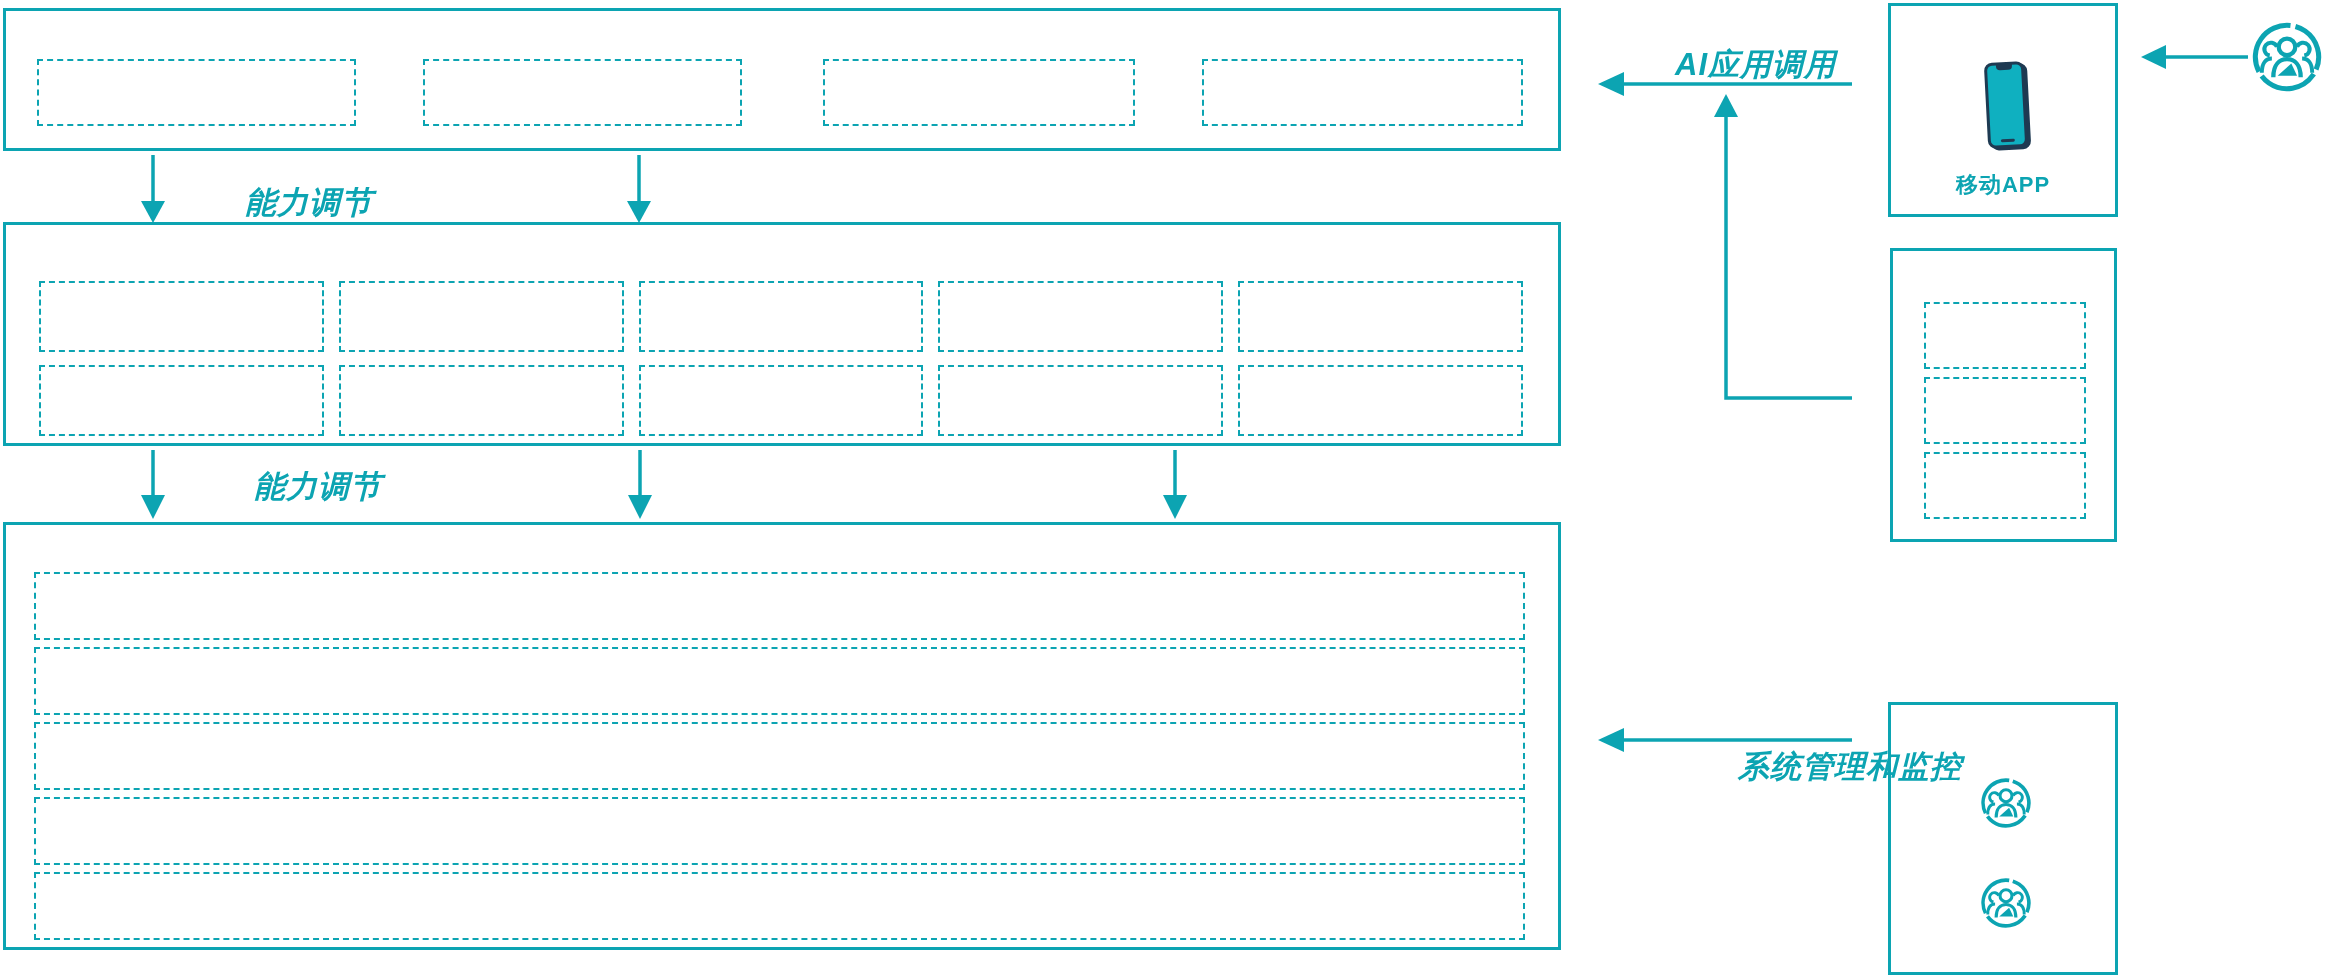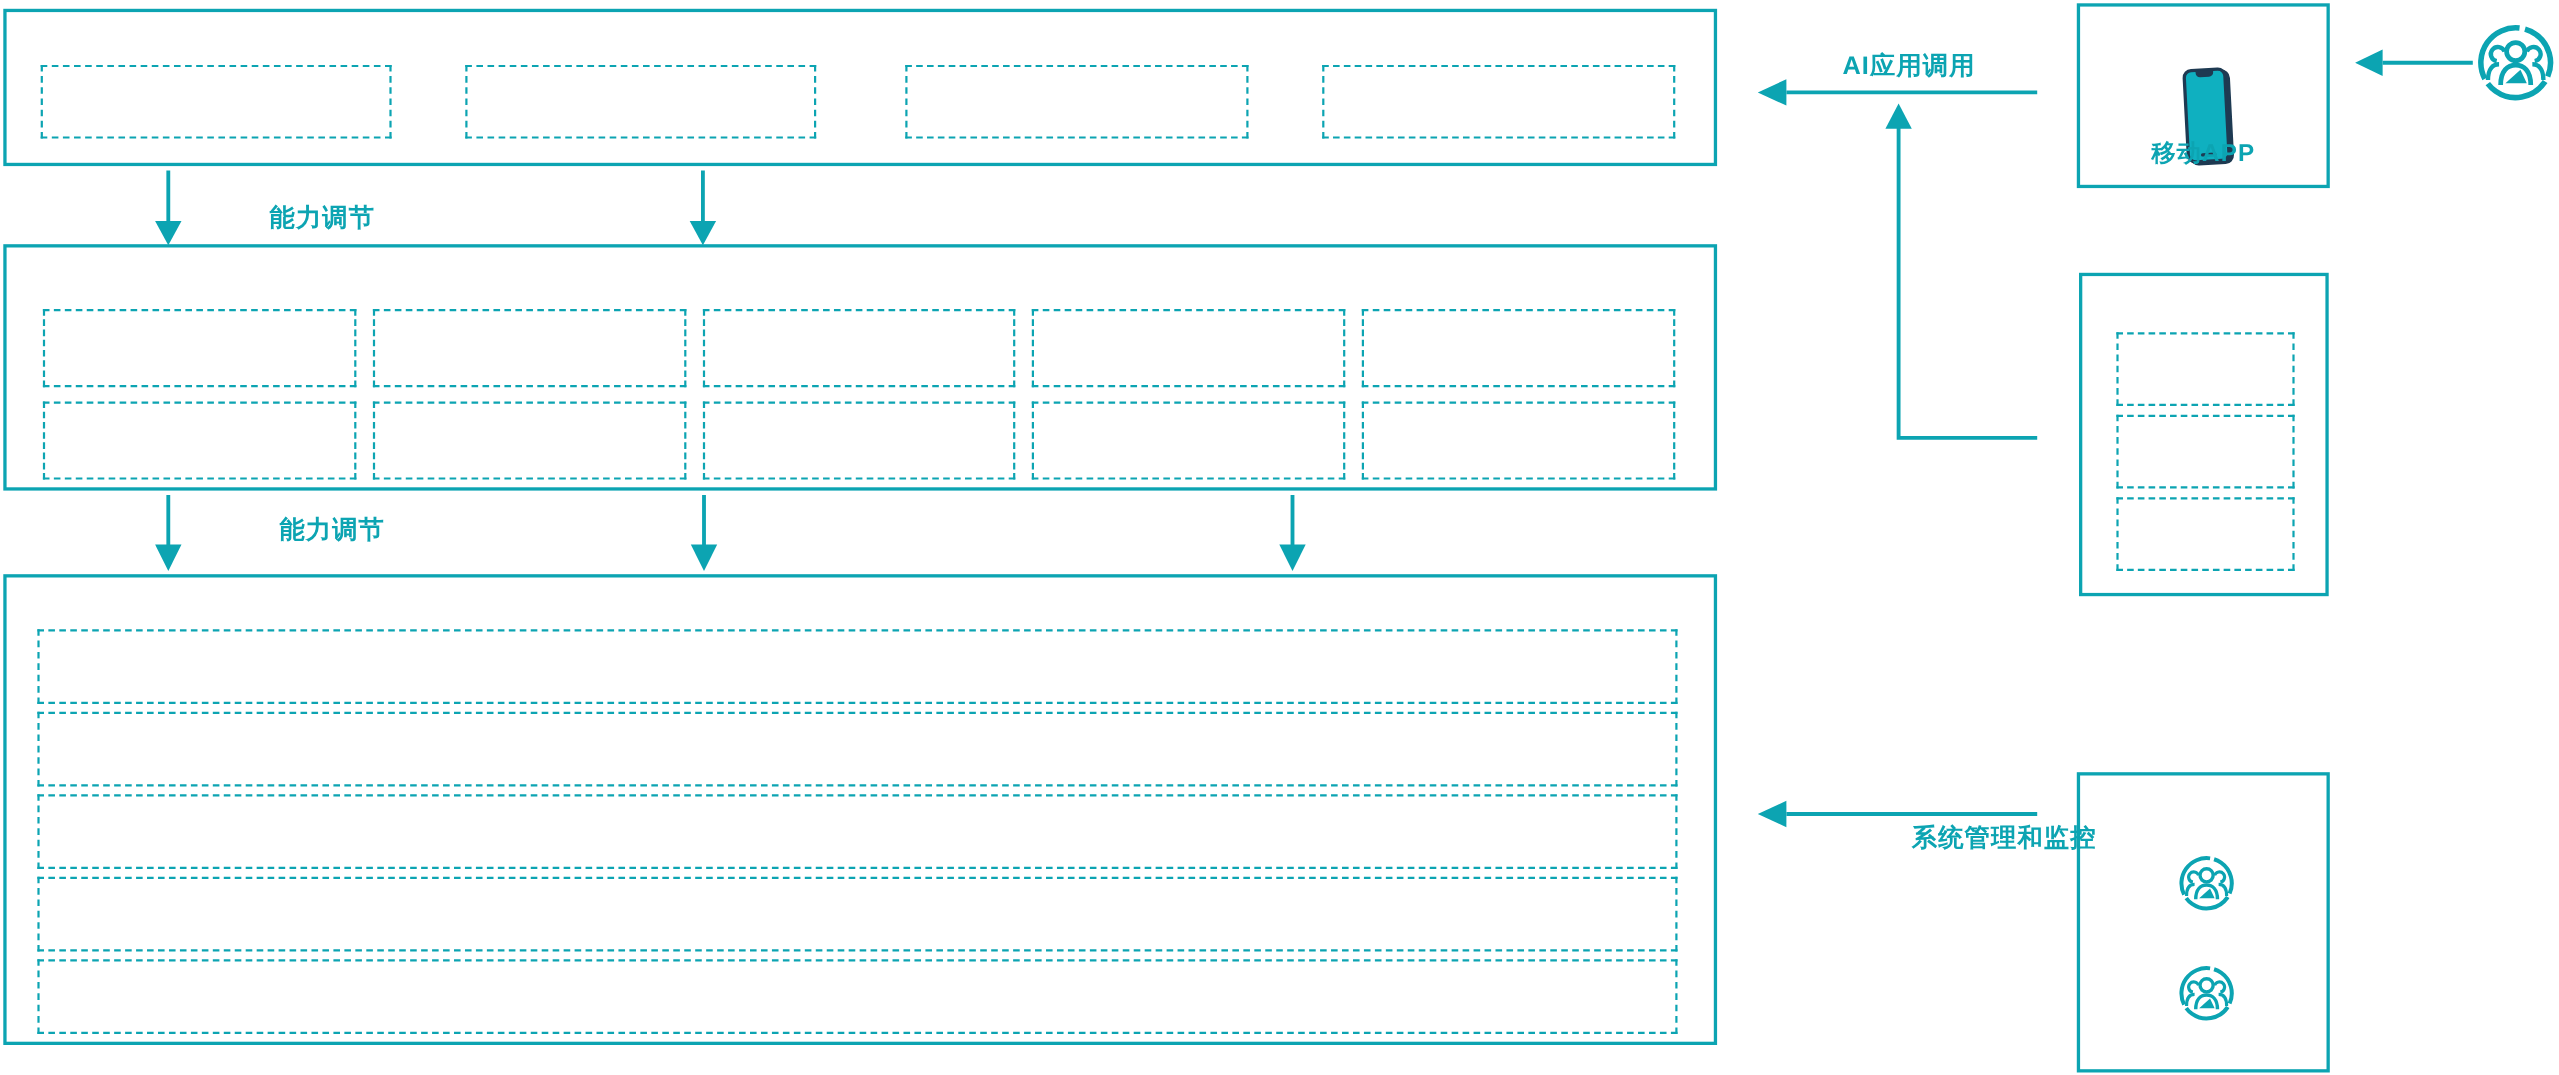--- a/index.html
+++ b/index.html
@@ -40,24 +40,25 @@
   .model-rows{
     position:absolute;
     left:0;top:0;right:0;bottom:0;
     padding:47px 33px 0 28px;
     display:flex;flex-direction:column;gap:7px;
   }
   .model-rows .dbox{position:static;height:68px;flex:0 0 68px;}
   .lbl{
     position:absolute;
     color:var(--accent);
-    font-size:23px;
+    font-size:31px;
     font-weight:bold;
     letter-spacing:1px;
     white-space:nowrap;
+    font-style:italic;
   }
   #arrows{position:absolute;left:0;top:0;pointer-events:none;}
   #arrows line,#arrows polyline{stroke:var(--accent);stroke-width:3.5;fill:none;}
   #arrows polygon{fill:var(--accent);}
   
   .phone{
     position:absolute;
     left:95px;top:56px;
     width:40px;height:86px;
     background:var(--phone-screen);
@@ -122,21 +123,21 @@
   <div class="sbox" id="box-model" style="left:3px;top:522px;width:1558px;height:428px;">
     <div class="model-rows">
       <div class="dbox"></div>
       <div class="dbox"></div>
       <div class="dbox"></div>
       <div class="dbox"></div>
       <div class="dbox"></div>
     </div>
   </div>
 
-  <div class="sbox" id="box-mobile" style="left:1888px;top:3px;width:230px;height:168px;">
+  <div class="sbox" id="box-mobile" style="left:1888px;top:3px;width:230px;height:214px;">
     <div class="phone">
       <div class="notch"></div>
       <div class="homebar"></div>
     </div>
     <div class="mobile-label">移动APP</div>
   </div>
 
   <div class="sbox" id="box-services" style="left:1890px;top:248px;width:227px;height:294px;">
     <div class="dbox" style="left:31px;top:51px;width:162px;height:67px;"></div>
     <div class="dbox" style="left:31px;top:126px;width:162px;height:67px;"></div>

